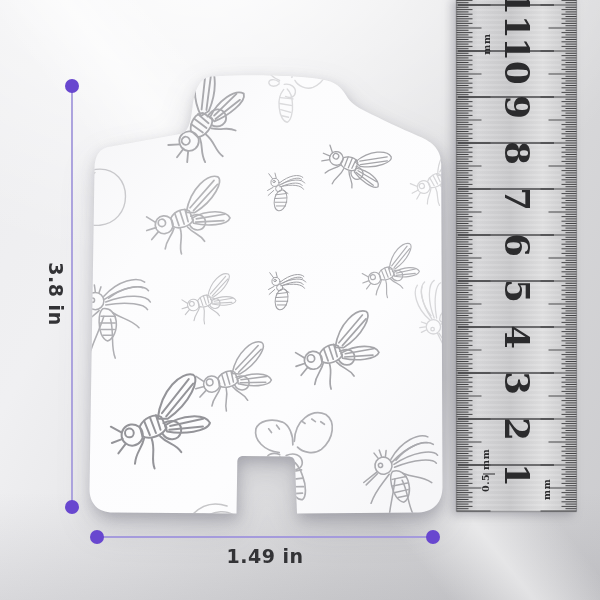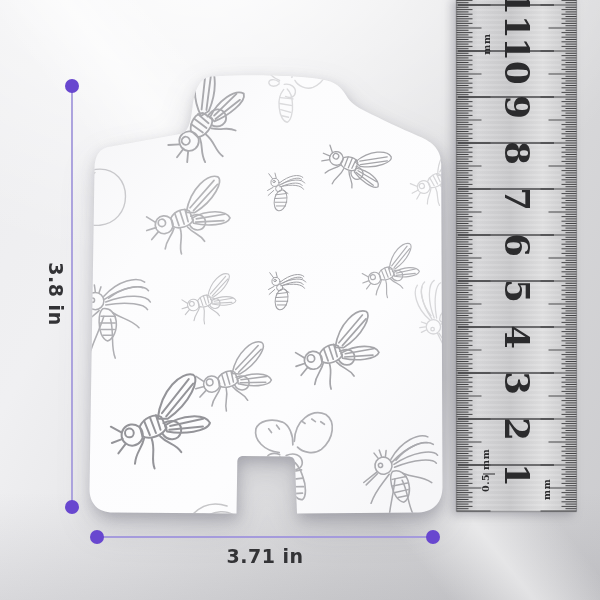--- a/index.html
+++ b/index.html
@@ -661,15 +661,15 @@
   <svg class="layer" viewBox="0 0 600 600">
     <line class="dim-line" x1="72" y1="86" x2="72" y2="507"></line>
     <circle class="dim-dot" cx="72" cy="86" r="7"></circle>
     <circle class="dim-dot" cx="72" cy="507" r="7"></circle>
     <line class="dim-line" x1="97" y1="537" x2="433" y2="537"></line>
     <circle class="dim-dot" cx="97" cy="537" r="7"></circle>
     <circle class="dim-dot" cx="433" cy="537" r="7"></circle>
   </svg>
 
   <div class="dim-label vertical" style="left:56px;top:294px;">3.8 in</div>
-  <div class="dim-label horizontal" style="left:265px;top:556px;">3.71 in</div>
+  <div class="dim-label horizontal" style="left:265px;top:556px;">1.49 in</div>
 
 </div>
 
 </body></html>

